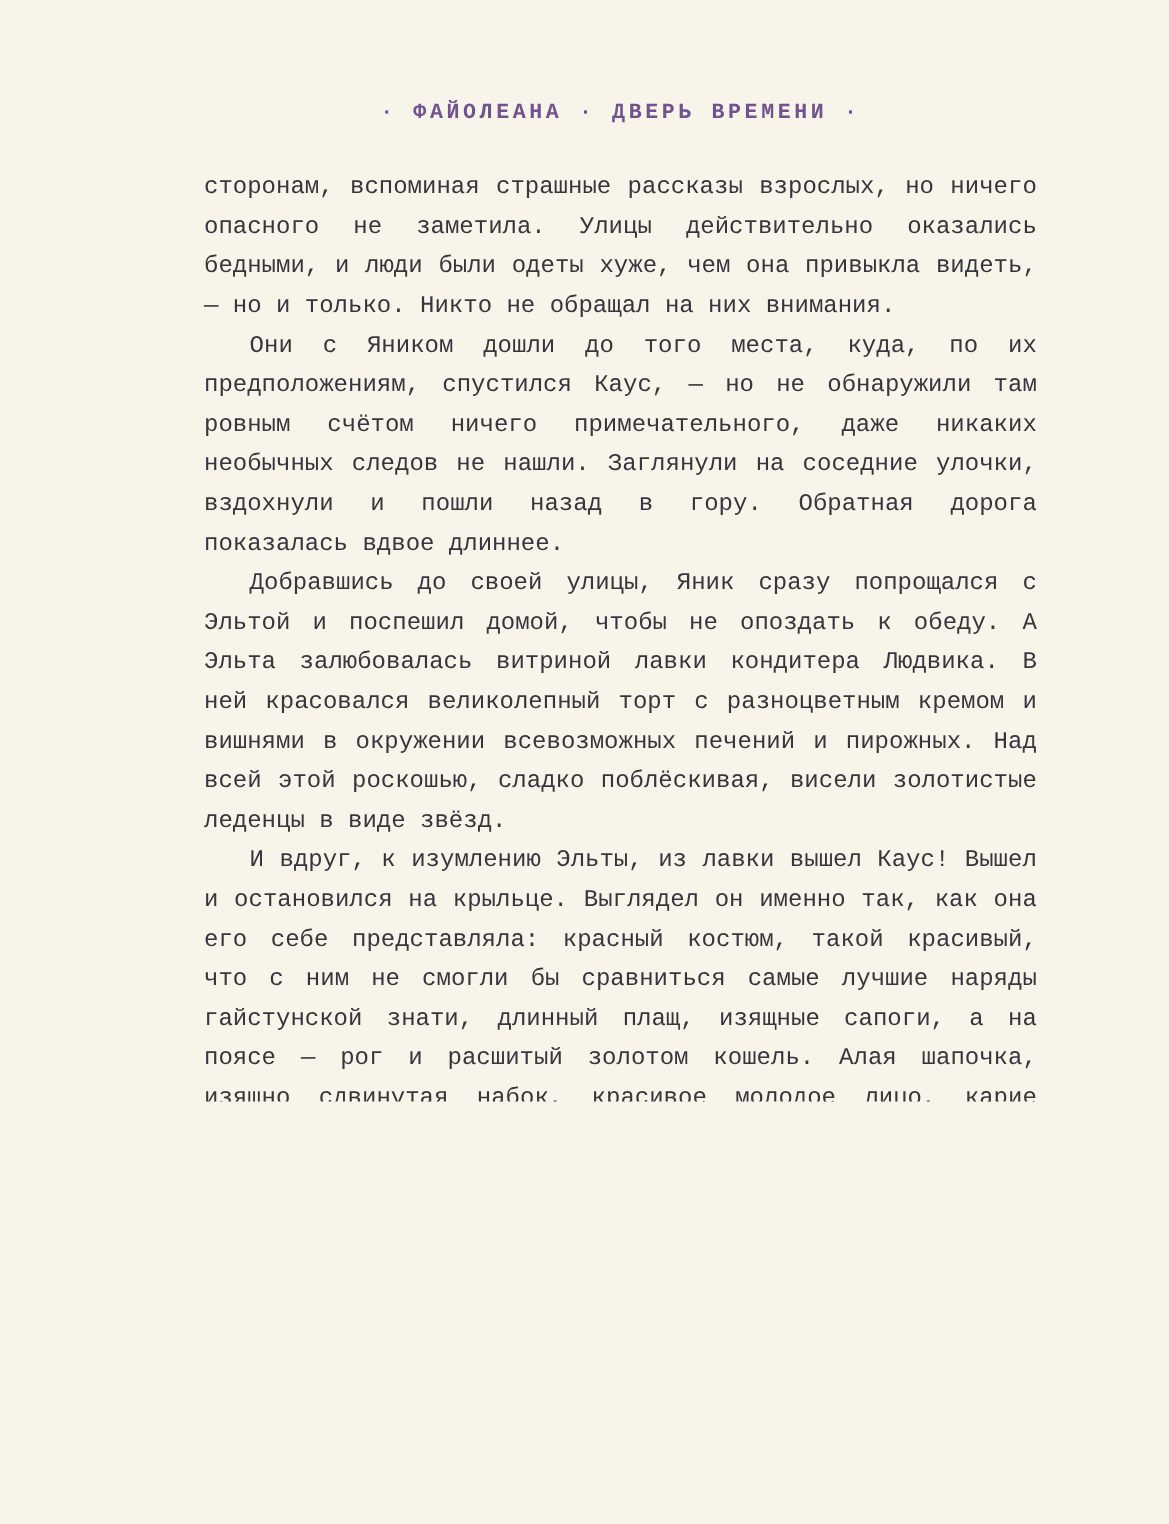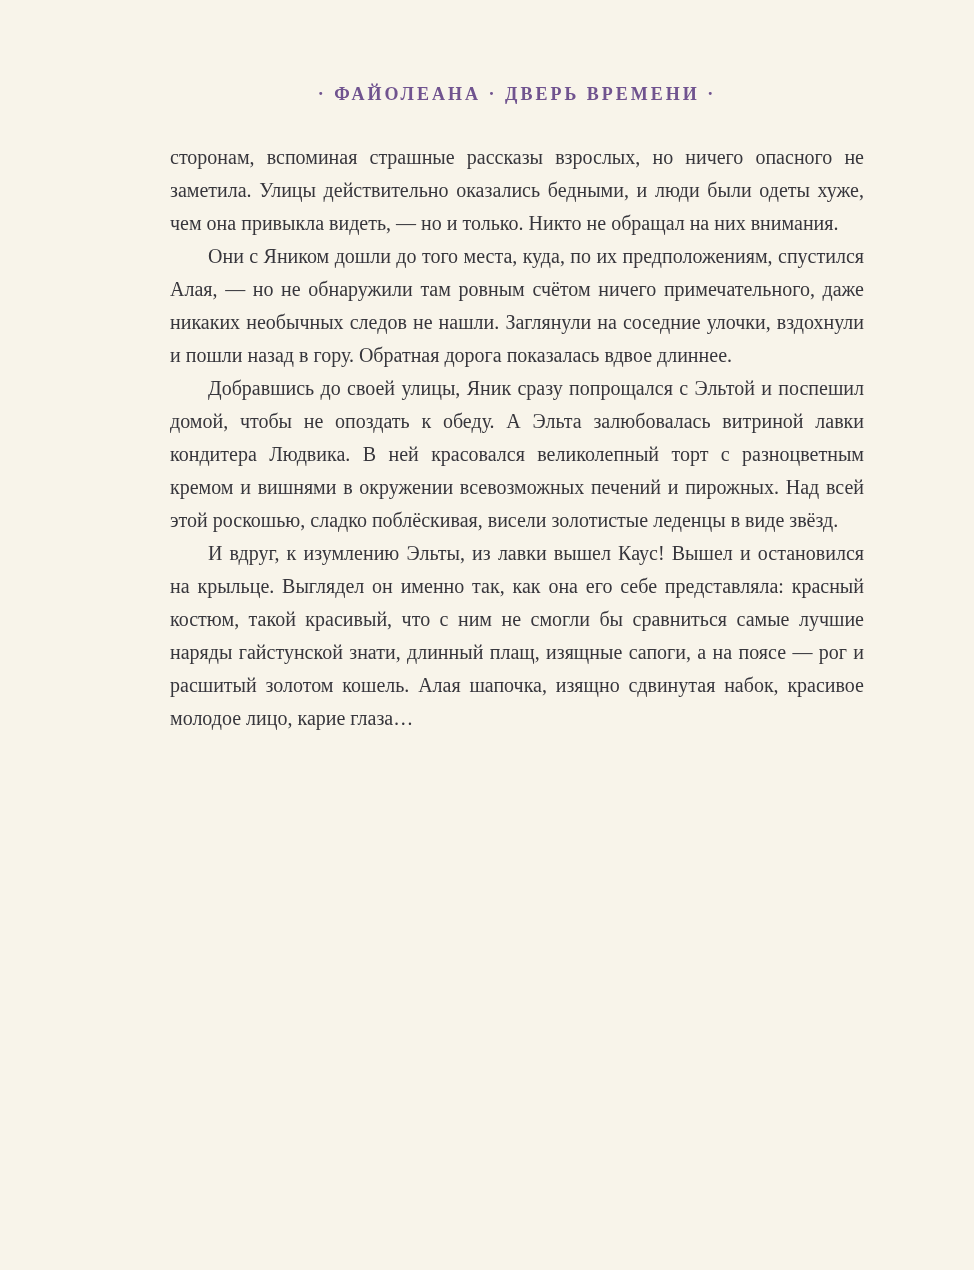--- a/index.html
+++ b/index.html
@@ -7,21 +7,21 @@
     --ink:#37363c;
     --accent:#70538f;
   }
   html,body{margin:0;padding:0;}
   body{background:var(--bg);}
   .page{
     position:relative;
     width:974px;
     height:918px;
     background:var(--bg);
-    font-family:Liberation Serif, serif;
+    font-family:Liberation Mono, monospace;
     color:var(--ink);
     overflow:hidden;
   }
   .column{
     position:absolute;
     left:170px;
     top:0;
     width:694px;
   }
   .running-head{
@@ -61,21 +61,21 @@
   }
 </style>
 </head>
 <body>
 
 <div class="page">
   <div class="column">
     <div class="running-head">· Файолеана · Дверь времени ·</div>
     <div class="body-text">
         <p class="para">сторонам, вспоминая страшные рассказы взрослых, но ничего опасного не заметила. Улицы действительно оказались бедными, и люди были одеты хуже, чем она привыкла видеть, — но и только. Никто не обращал на них внимания.</p>
-        <p class="para indent">Они с Яником дошли до того места, куда, по их предположениям, спустился Алая, — но не обнаружили там ровным счётом ничего примечательного, даже никаких необычных следов не нашли. Заглянули на соседние улочки, вздохнули и пошли назад в гору. Обратная дорога показалась вдвое длиннее.</p>
+        <p class="para indent">Они с Яником дошли до того места, куда, по их предположениям, спустился Каус, — но не обнаружили там ровным счётом ничего примечательного, даже никаких необычных следов не нашли. Заглянули на соседние улочки, вздохнули и пошли назад в гору. Обратная дорога показалась вдвое длиннее.</p>
         <p class="para indent">Добравшись до своей улицы, Яник сразу попрощался с Эльтой и поспешил домой, чтобы не опоздать к обеду. А Эльта залюбовалась витриной лавки кондитера Людвика. В ней красовался великолепный торт с разноцветным кремом и вишнями в окружении всевозможных печений и пирожных. Над всей этой роскошью, сладко поблёскивая, висели золотистые леденцы в виде звёзд.</p>
         <p class="para indent">И вдруг, к изумлению Эльты, из лавки вышел Каус! Вышел и остановился на крыльце. Выглядел он именно так, как она его себе представляла: красный костюм, такой красивый, что с ним не смогли бы сравниться самые лучшие наряды гайстунской знати, длинный плащ, изящные сапоги, а на поясе — рог и расшитый золотом кошель. Алая шапочка, изящно сдвинутая набок, красивое молодое лицо, карие глаза…</p>
       </div>
   </div>
   <div class="footer">
     <span class="dot">·</span><span>12</span><span class="dot">·</span>
   </div>
 </div>
 
 </body></html>

